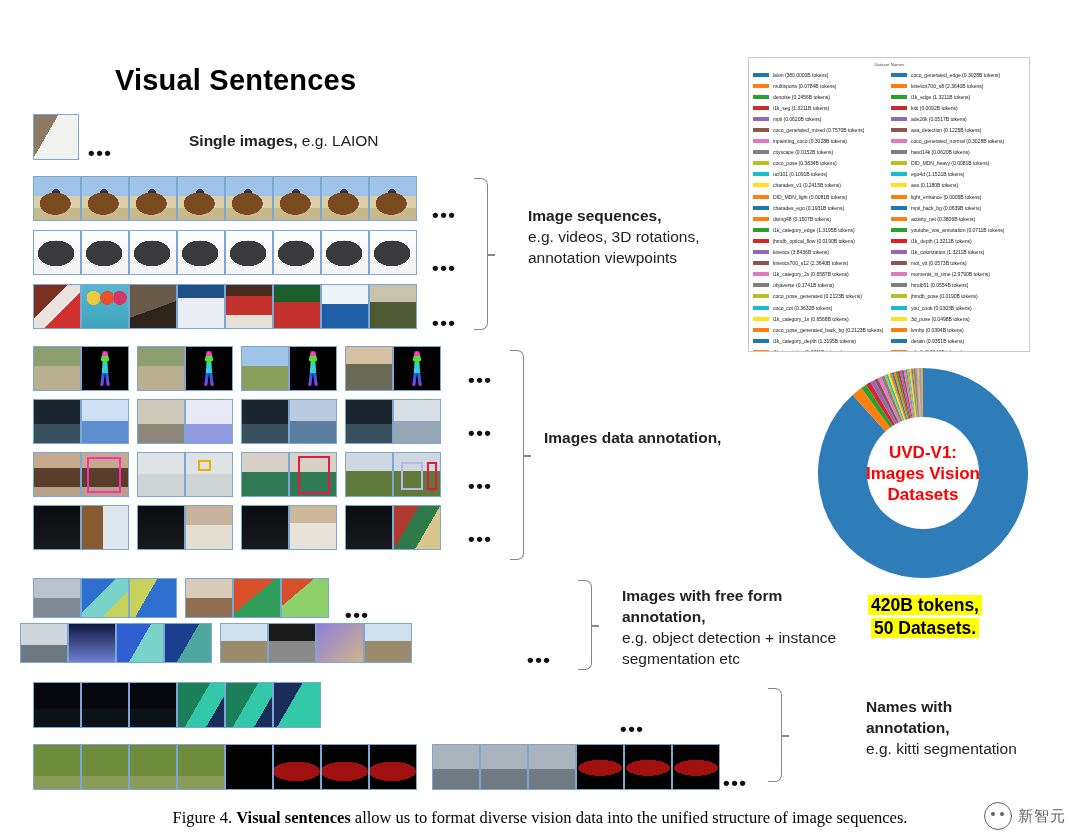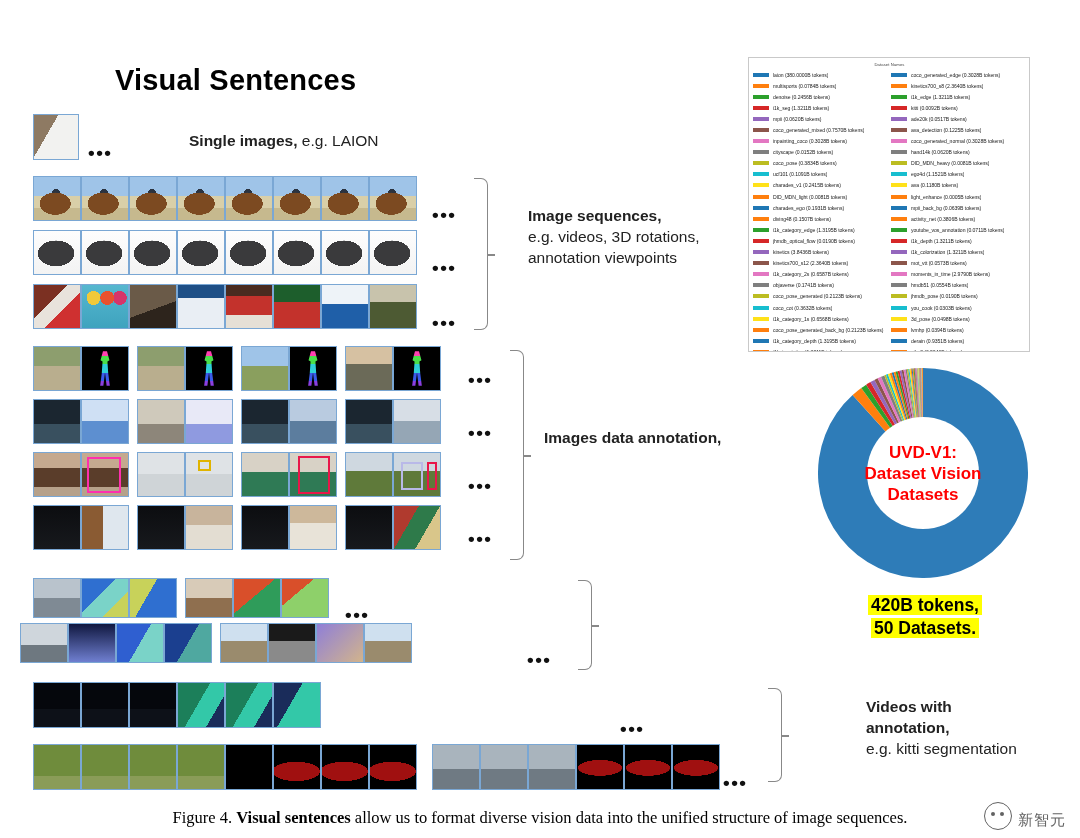--- a/index.html
+++ b/index.html
@@ -137,21 +137,21 @@
   #tokens-badge span{background:#ffff00;padding:0 3px;}
 
   
   #caption{
     left:0;top:808px;width:1080px;text-align:center;
     font-family:"Liberation Serif", serif;font-size:16.5px;color:#000;
   }
   #caption b{font-weight:bold;}
 
   
-  #watermark{right:14px;bottom:8px;display:flex;align-items:flex-end;gap:6px;opacity:.92;}
+  #watermark{right:14px;bottom:8px;display:flex;align-items:center;gap:6px;opacity:.92;}
   #wm-logo{width:26px;height:26px;border:1.4px solid #555;border-radius:50%;position:relative;background:#fff;}
   #wm-logo:before{content:"";position:absolute;left:6px;top:9px;width:4px;height:4px;border-radius:50%;background:#555;}
   #wm-logo:after{content:"";position:absolute;left:15px;top:9px;width:4px;height:4px;border-radius:50%;background:#555;}
   #wm-text{font-size:15px;color:#555;letter-spacing:1px;}
 </style>
 </head>
 <body>
 
 <div class="abs" id="fig-title">Visual Sentences</div>
 
@@ -249,21 +249,22 @@
 <div class="abs dots" style="left:345px;top:610px;">•••</div>
 
 <div class="abs row" style="left:20px;top:623px;">
   <span class="pair"><span class="thumb" style="width:48px;height:40px;background:linear-gradient(#cfd6dc 0 55%,#6e7880 55% 100%);"></span><span class="thumb depth" style="width:48px;height:40px;"></span><span class="thumb" style="width:48px;height:40px;background:linear-gradient(120deg,#2f5fd0 0 50%,#7ad3c8 50% 100%);"></span><span class="thumb" style="width:48px;height:40px;background:linear-gradient(120deg,#1b3f8f 0 50%,#4fa8a0 50% 100%);"></span></span>
   <span class="pair"><span class="thumb house" style="width:48px;height:40px;"></span><span class="thumb" style="width:48px;height:40px;background:linear-gradient(#1a1a1a 0 45%,#8a8a8a 45% 100%);"></span><span class="thumb norm" style="width:48px;height:40px;"></span><span class="thumb house" style="width:48px;height:40px;"></span></span>
 </div>
 <div class="abs dots" style="left:527px;top:655px;">•••</div>
 
 <div class="abs bracket" style="left:578px;top:580px;width:14px;height:90px;"></div>
 <div class="abs callout" style="left:622px;top:585px;width:248px;">
-  <br>
+  <b>Images with free form annotation,</b><br>
+  <span> e.g. object detection + instance segmentation etc</span>
 </div>
 
 <div class="abs row" style="left:33px;top:682px;">
   <span class="thumb nightcar" style="width:48px;height:46px;"></span>
   <span class="thumb nightcar" style="width:48px;height:46px;"></span>
   <span class="thumb nightcar" style="width:48px;height:46px;"></span>
   <span class="thumb segnight" style="width:48px;height:46px;"></span>
   <span class="thumb segnight" style="width:48px;height:46px;"></span>
   <span class="thumb" style="width:48px;height:46px;background:linear-gradient(120deg,#1a2c5a 0 40%,#33c8a8 40% 100%);"></span>
 </div>
@@ -284,21 +285,21 @@
   <span class="thumb bus" style="width:48px;height:46px;"></span>
   <span class="thumb bus" style="width:48px;height:46px;"></span>
   <span class="thumb busr" style="width:48px;height:46px;"></span>
   <span class="thumb busr" style="width:48px;height:46px;"></span>
   <span class="thumb busr" style="width:48px;height:46px;"></span>
 </div>
 <div class="abs dots" style="left:723px;top:778px;">•••</div>
 
 <div class="abs bracket" style="left:768px;top:688px;width:14px;height:94px;"></div>
 <div class="abs callout" style="left:866px;top:696px;width:160px;">
-  <b>Videos with annotation,</b><br>
+  <b>Names with annotation,</b><br>
   <span>e.g. kitti segmentation</span>
 </div>
 
 <div class="abs" id="legend">
   <div id="legend-title">Dataset Names</div>
   <div class="legend-cols">
     <div class="legend-col" id="legend-col-left">
         <div class="lg-item">
           <span class="lg-swatch" style="background: rgb(31, 119, 180);"></span>
           <span class="lg-label">laion (380.0000B tokens)</span>
@@ -562,21 +563,21 @@
       <path d="M 105 105 L 103.46166961546189 0.011269463680022795 A 105 105 0 0 1 103.64256676313893 0.008774771376891977 Z" fill="#bcbd22"></path>
       <path d="M 105 105 L 103.64256676313893 0.008774771376891977 A 105 105 0 0 1 103.80982357078754 0.006745549690919006 Z" fill="#17becf"></path>
       <path d="M 105 105 L 103.80982357078754 0.006745549690919006 A 105 105 0 0 1 103.93001733691304 0.005451869629482076 Z" fill="#ffe119"></path>
       <path d="M 105 105 L 103.93001733691304 0.005451869629482076 A 105 105 0 0 1 104.04775952964994 0.004318002659616127 Z" fill="#ff7f0e"></path>
       <path d="M 105 105 L 104.04775952964994 0.004318002659616127 A 105 105 0 0 1 104.15676411476042 0.0033859915385363593 Z" fill="#1f77b4"></path>
       <path d="M 105 105 L 104.15676411476042 0.0033859915385363593 A 105 105 0 0 1 104.99999999999989 0 Z" fill="#ff7f0e"></path>
     </svg>
   <div id="donut-hole"></div>
   <div id="donut-center">
     <div>UVD-V1:</div>
-    <div>Dataset Vision</div>
+    <div>Images Vision</div>
     <div>Datasets</div>
   </div>
 </div>
 
 <div class="abs" id="tokens-badge">
   <div><span>420B tokens,</span></div>
   <div><span>50 Datasets.</span></div>
 </div>
 
 <div class="abs" id="caption">

